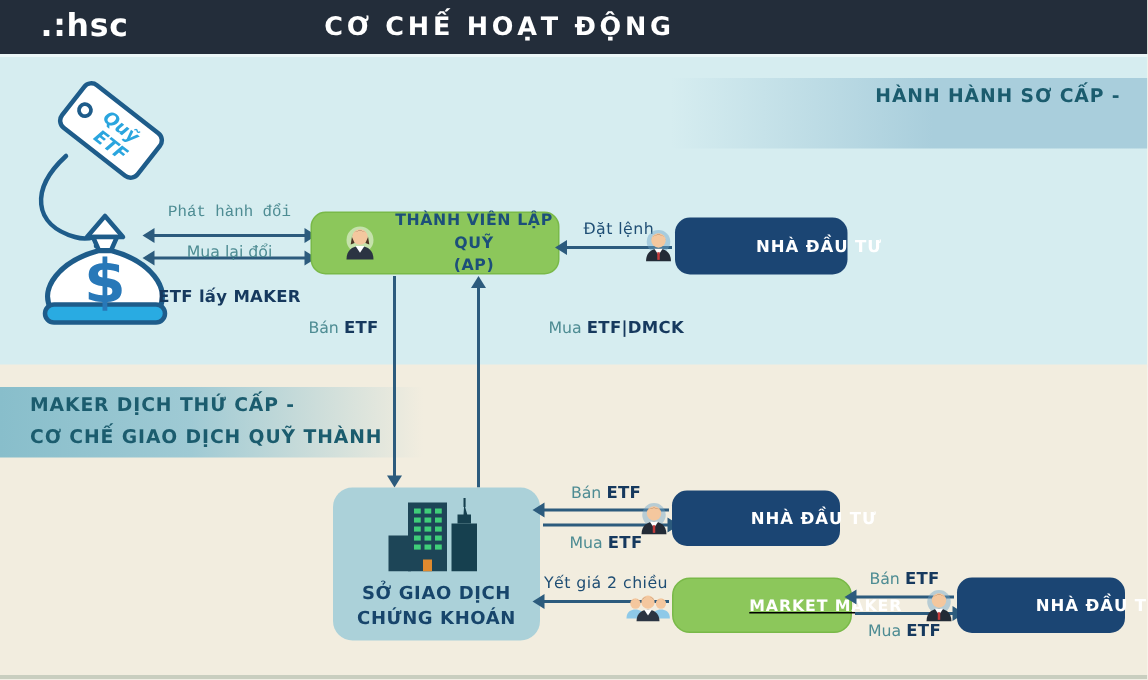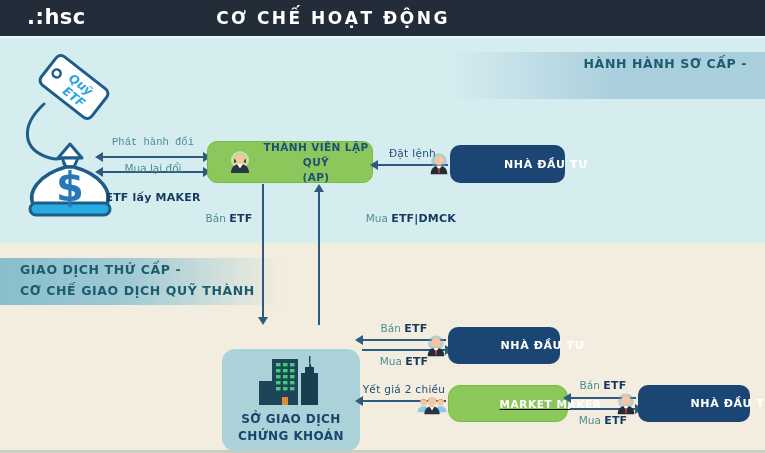--- a/index.html
+++ b/index.html
@@ -20,21 +20,21 @@
   .band{position:absolute;font-size:12.5px;font-weight:bold;color:#1B5C6E;letter-spacing:.6px;line-height:21px;}
   .band-r{right:0;top:52px;width:300px;height:46px;text-align:right;padding:1px 18px 0 0;
           background:linear-gradient(90deg,rgba(169,206,220,0) 0%,#A9CEDC 55%);}
   .band-l{left:0;top:258px;width:262px;height:46px;text-align:left;padding:1px 0 0 20px;
           background:linear-gradient(90deg,#88BECB 0%,#9FCAD4 45%,rgba(159,202,212,0) 100%);}
 
   
   .node{position:absolute;display:flex;align-items:center;justify-content:center;border-radius:10px;box-sizing:border-box;}
   .green{background:#8CC75B;border:1.5px solid #79B948;}
   .navy{background:#1B4573;}
-  .exch{background:#ABD1D9;border-radius:13px;flex-direction:column;margin-top:24px;}
+  .exch{background:#ABD1D9;border-radius:13px;flex-direction:column;}
   .node .txt{font-weight:bold;letter-spacing:.4px;}
   .ap-txt{color:#1C4F7A;font-size:10.5px;text-align:center;line-height:15px;}
   .navy .txt{color:#FFFFFF;font-size:11px;letter-spacing:.6px;}
   .mm-txt{color:#FFFFFF;font-size:10.5px;letter-spacing:.6px;font-weight:bold;}
   .exch .txt{color:#17456B;font-size:12px;text-align:center;line-height:17px;margin-top:6px;}
   .node svg{flex:none;}
   .navy .txt, .mm-txt{white-space:nowrap;padding-left:45px;}
 
   
   .ar{position:absolute;background:#2C5B7D;}
@@ -65,21 +65,21 @@
   </div>
 
   <div class="sec-top"></div>
   <div class="sec-bot"></div>
   <div class="bot-strip"></div>
 
   <div class="band band-r">
     <div>HÀNH HÀNH SƠ CẤP -</div>
   </div>
   <div class="band band-l">
-    <div>GIAO DỊCH THỨ CẤP -</div>
+    <div>MAKER DỊCH THỨ CẤP -</div>
     <div>CƠ CHẾ GIAO DỊCH QUỸ THÀNH</div>
   </div>
 
   <svg style="position:absolute;left:10px;top:54px;" width="116" height="164" viewBox="0 0 116 164">
     <path d="M34 50 C 10 72, 12 96, 40 104 C 54 108, 56 98, 54 110" fill="none" stroke="#1E5C8A" stroke-width="3" stroke-linecap="round"></path>
     <g transform="translate(64,33) rotate(38)">
       <rect x="-32" y="-18" width="64" height="36" rx="6" fill="#FFFFFF" stroke="#1E5C8A" stroke-width="3"></rect>
       <circle cx="-22" cy="0" r="4" fill="#FFFFFF" stroke="#1E5C8A" stroke-width="2.5"></circle>
       <text x="6" y="-2" text-anchor="middle" font-size="12" font-style="italic" font-weight="bold" fill="#2AA5DE">
         <tspan x="6" y="-2">Quỹ</tspan>

